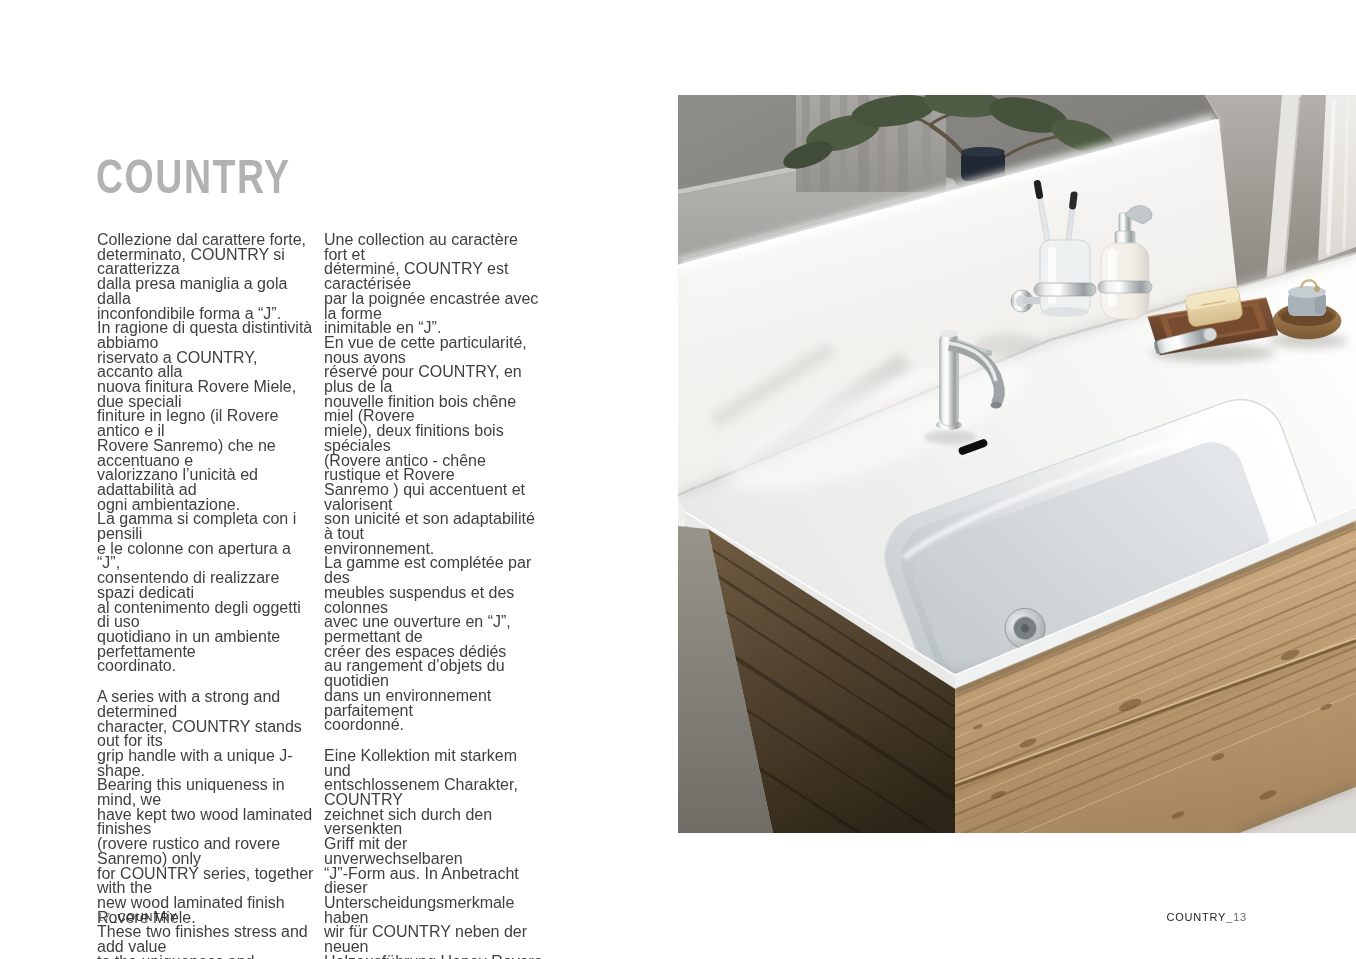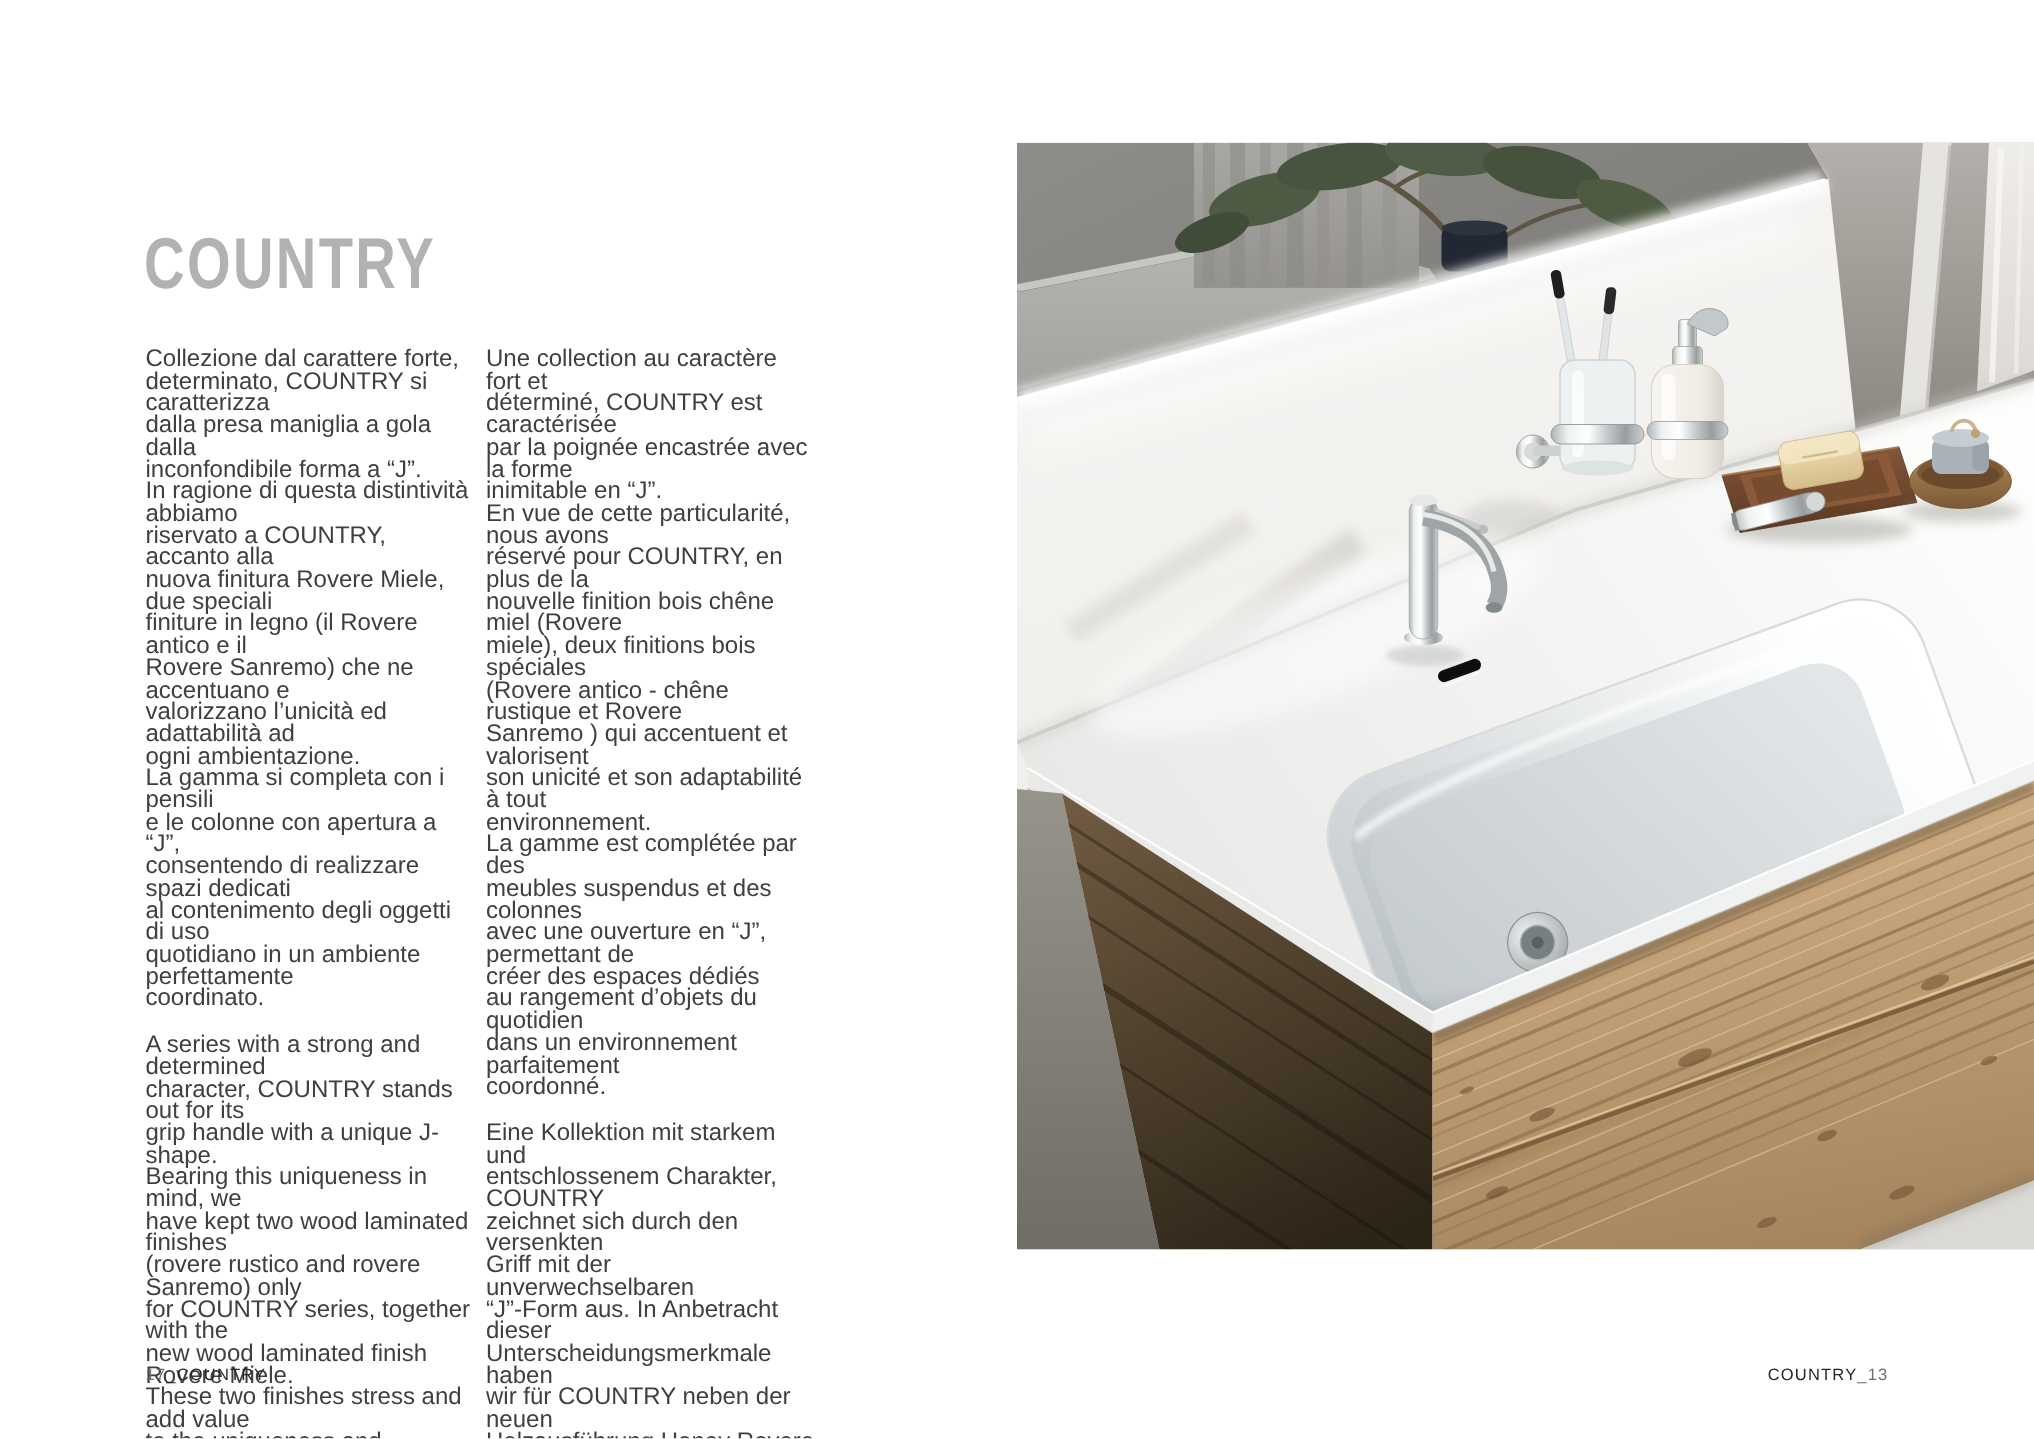--- a/index.html
+++ b/index.html
@@ -8,21 +8,21 @@
   .title{position:absolute;left:96px;top:149px;font-size:48px;font-weight:bold;
          color:#b2b2b2;letter-spacing:2px;display:inline-block;
          transform:scaleX(0.78);transform-origin:left top;white-space:nowrap;}
   .col{position:absolute;top:233px;width:220px;font-size:16px;line-height:14.7px;}
   .col p{margin:0 0 16px 0;white-space:pre-line;}
   .col1{left:97px;}
   .col2{left:324px;}
   .photo{position:absolute;left:678px;top:95px;width:678px;height:738px;}
   .footer{position:absolute;top:911px;font-size:11px;letter-spacing:0.8px;white-space:nowrap;}
   .f-left{left:97px;}
-  .f-right{right:97px;}
+  .f-right{right:109px;}
   .f-num{font-weight:400;color:#6e6e6e;}
   .f-label{font-weight:normal;color:#262626;}
 </style>
 </head>
 <body>
 
 <div class="page">
 
   <div class="title">COUNTRY</div>
 

